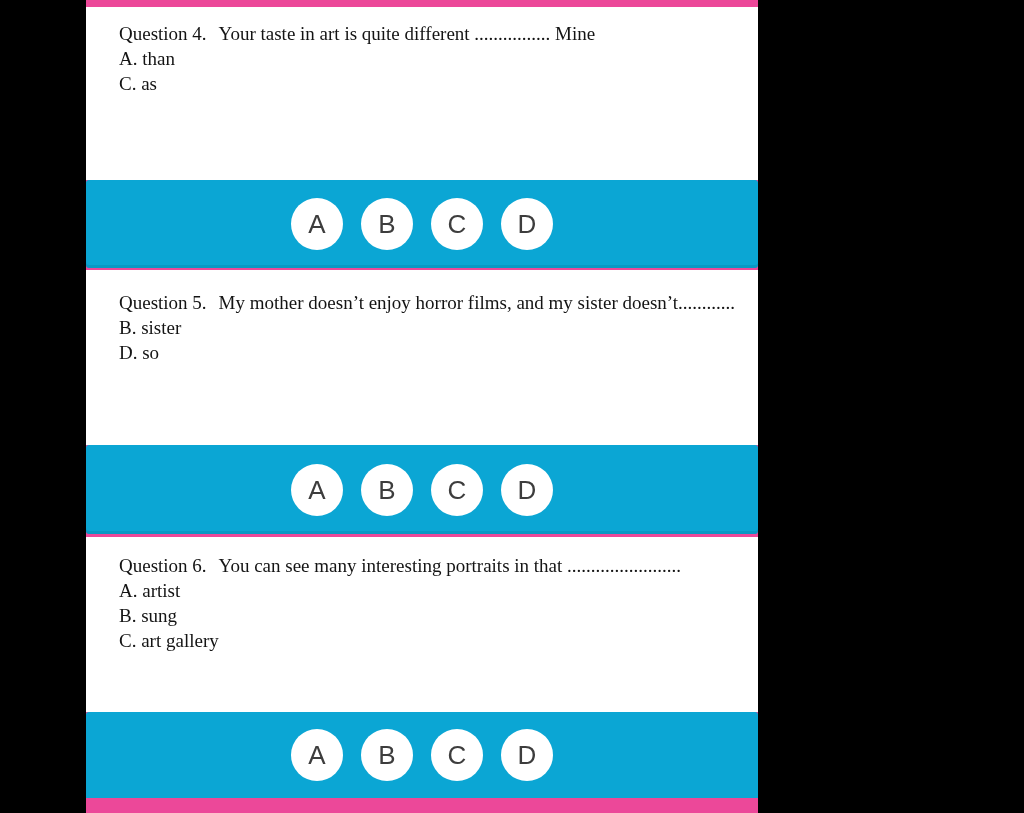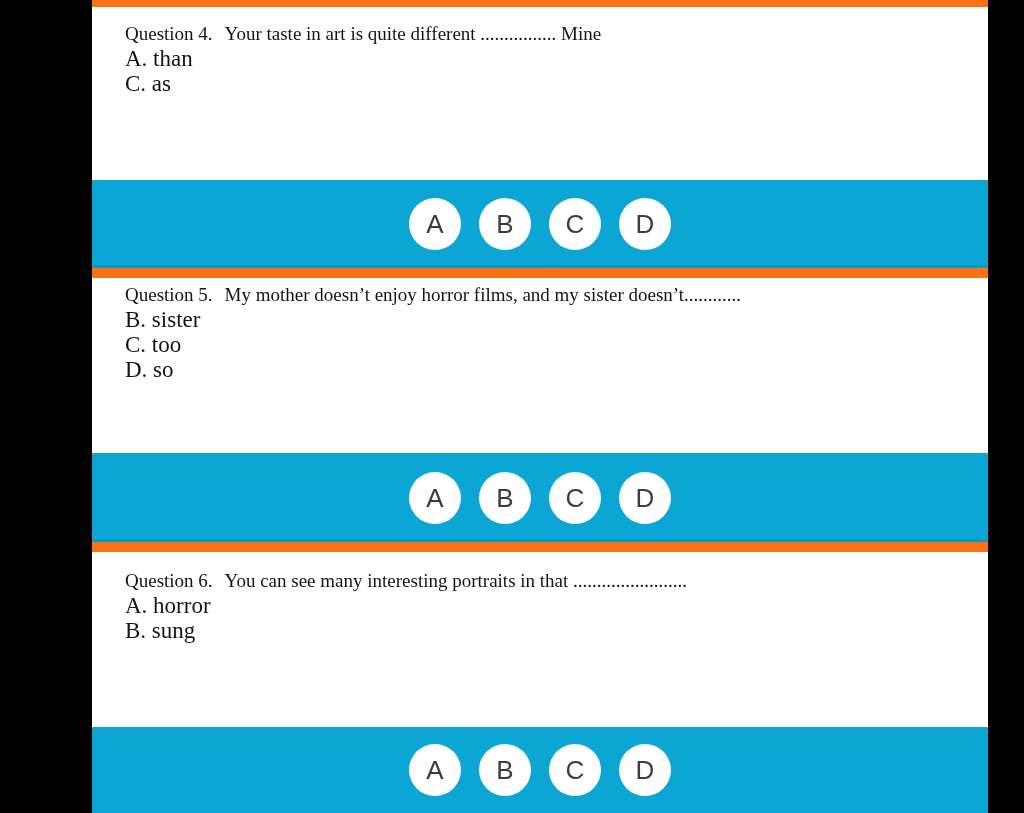--- a/index.html
+++ b/index.html
@@ -8,45 +8,45 @@
 
   .stage {
     position: relative;
     width: 1024px;
     height: 813px;
     background: #000000;
   }
 
   .content {
     position: absolute;
-    left: 92px;
+    left: 86px;
     top: 0;
-    width: 896px;
+    width: 672px;
     height: 813px;
-    background: #f97316;
+    background: #ec4899;
     overflow: hidden;
   }
 
   .question-card {
     background: #ffffff;
     padding: 14px 20px 0 33px;
   }
   .card-q4 { height: 173px; margin-top: 7px; padding-top: 14px; }
-  .card-q5 { height: 175px; margin-top: 10px; padding-top: 4px; }
-  .card-q6 { height: 175px; margin-top: 10px; padding-top: 16px; }
+  .card-q5 { height: 175px; margin-top: 2px; padding-top: 20px; }
+  .card-q6 { height: 175px; margin-top: 3px; padding-top: 16px; }
 
   .q-line {
     font-size: 19px;
     line-height: 25px;
     color: #141414;
     white-space: nowrap;
   }
   .q-label { margin-right: 12px; }
   .option-line {
-    font-size: 23px;
+    font-size: 19px;
     line-height: 25px;
     color: #141414;
   }
 
   .answer-bar {
     background: #0ba6d4;
     border-radius: 3px;
     display: flex;
     align-items: center;
     justify-content: center;
@@ -93,37 +93,37 @@
       <button class="answer-btn">B</button>
       <button class="answer-btn">C</button>
       <button class="answer-btn">D</button>
     </div>
 
     <div class="question-card card-q5">
       <div class="q-line">
         <span class="q-label">Question 5.</span><span>My mother doesn’t enjoy horror films, and my sister doesn’t............</span>
       </div>
       <div class="option-line">B. sister</div>
-      <div class="option-line">C. too</div>
       <div class="option-line">D. so</div>
     </div>
 
     <div class="answer-bar bar-2">
       <button class="answer-btn">A</button>
       <button class="answer-btn">B</button>
       <button class="answer-btn">C</button>
       <button class="answer-btn">D</button>
     </div>
 
     <div class="question-card card-q6">
       <div class="q-line">
         <span class="q-label">Question 6.</span><span>You can see many interesting portraits in that ........................</span>
       </div>
-      <div class="option-line">A. horror</div>
+      <div class="option-line">A. artist</div>
       <div class="option-line">B. sung</div>
+      <div class="option-line">C. art gallery</div>
     </div>
 
     <div class="answer-bar bar-3">
       <button class="answer-btn">A</button>
       <button class="answer-btn">B</button>
       <button class="answer-btn">C</button>
       <button class="answer-btn">D</button>
     </div>
 
   </div>

